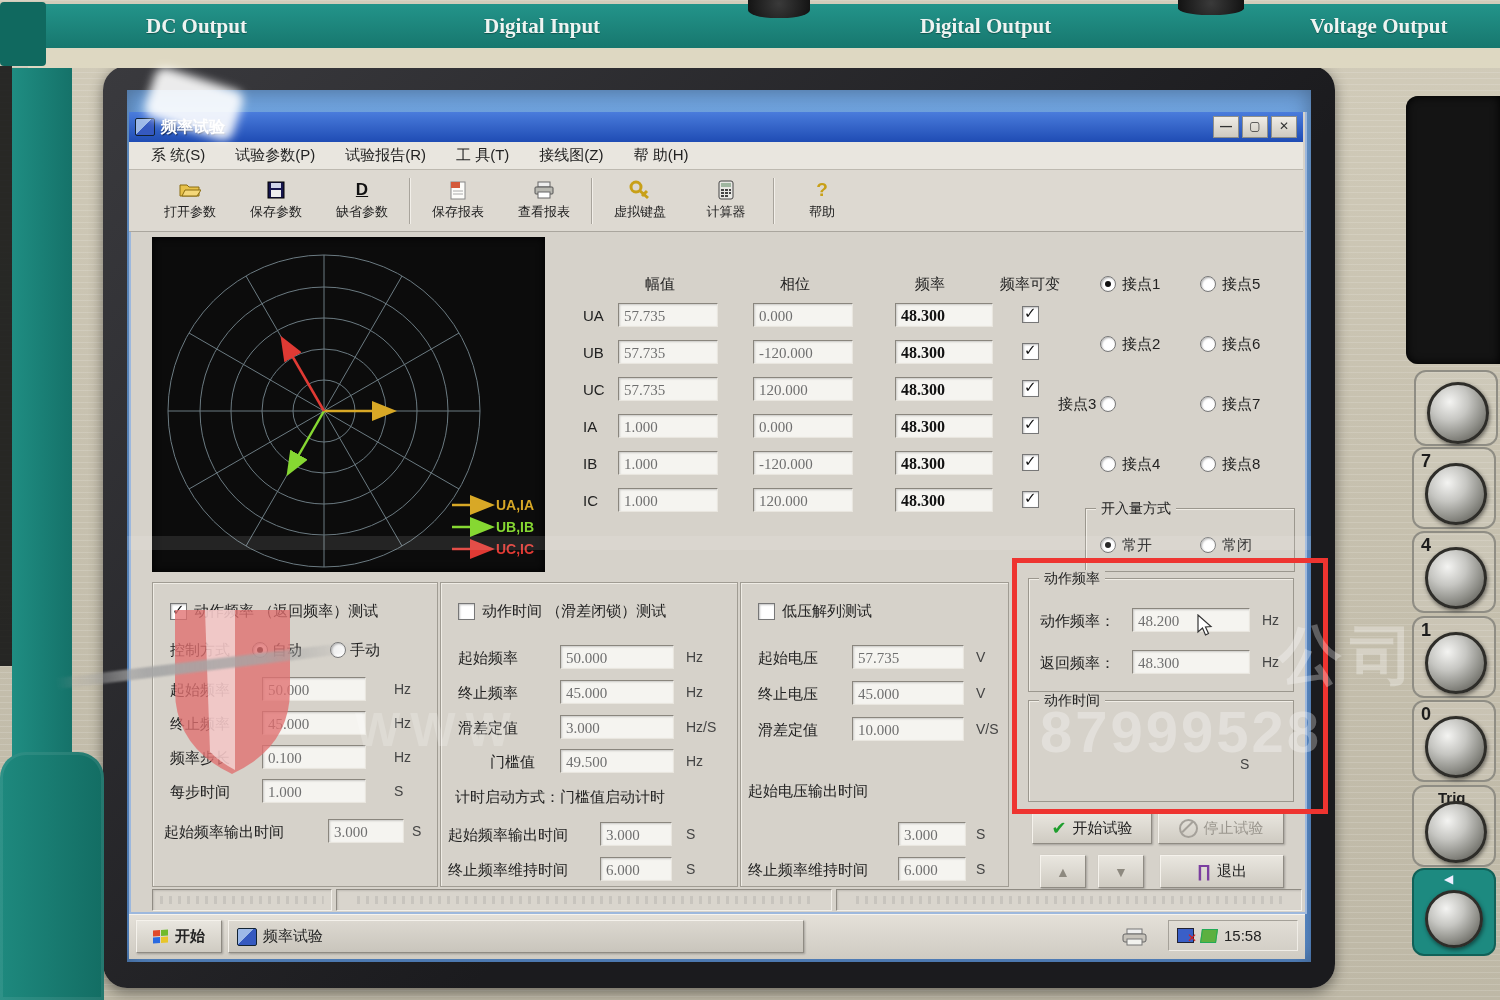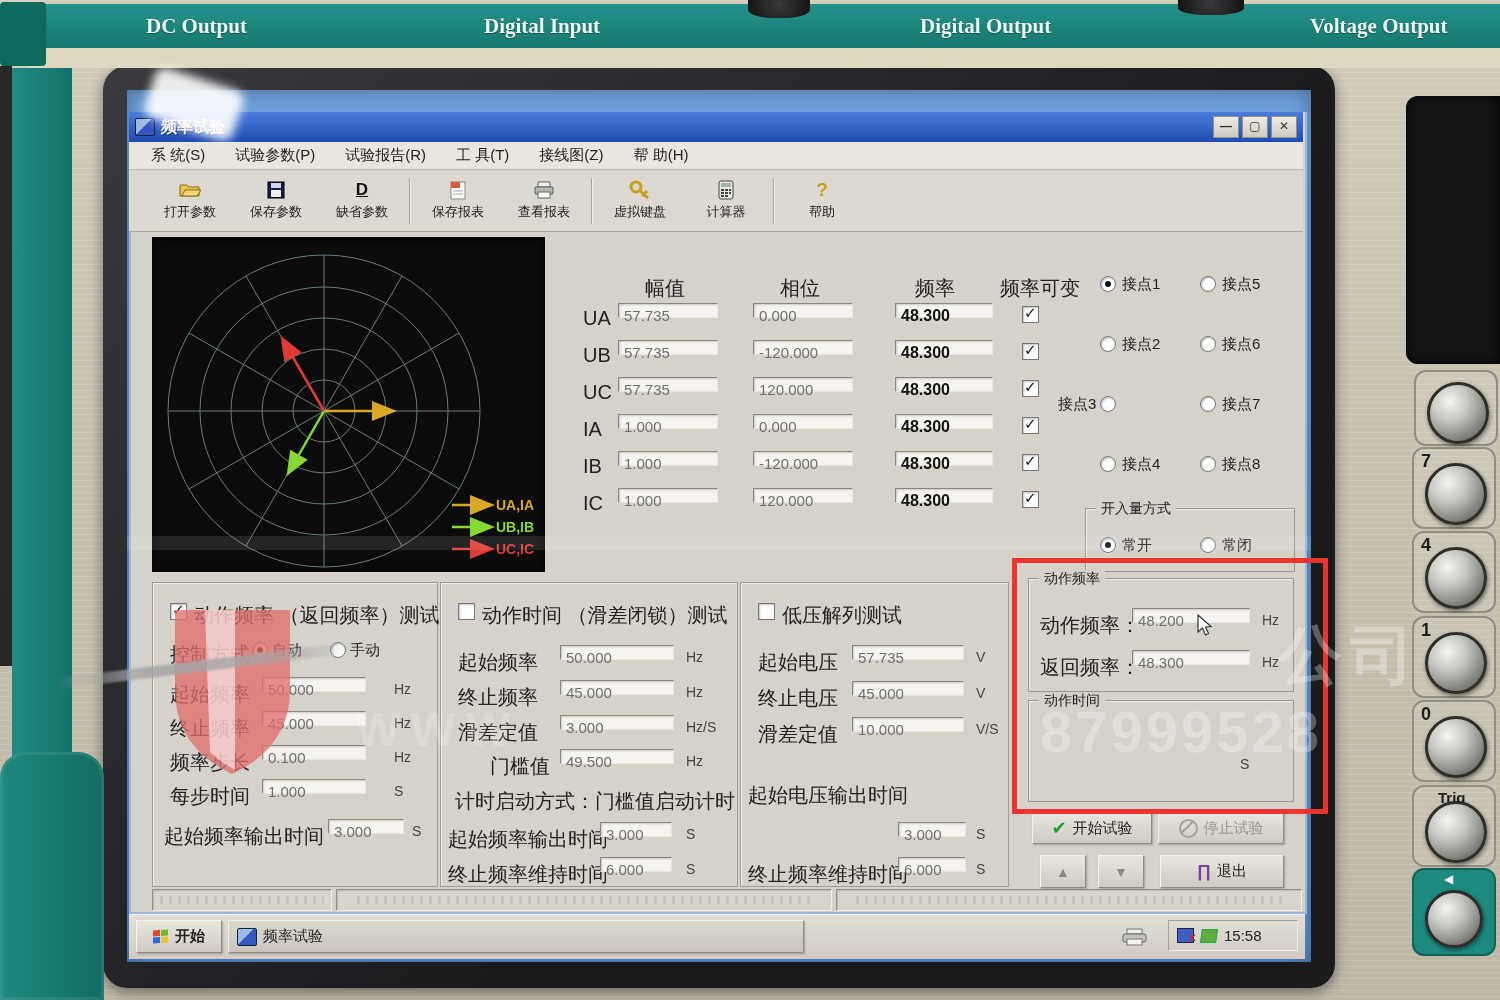--- a/index.html
+++ b/index.html
@@ -30,23 +30,23 @@
   .menubar{left:129px;top:142px;width:1174px;height:28px;background:#e9e6df;border-bottom:1px solid #bdb9b0;z-index:4;display:flex;align-items:center;gap:30px;padding-left:22px;box-sizing:border-box;}
   .menu-item{font-size:15px;color:#222;}
   .toolbar{left:129px;top:170px;width:1174px;height:62px;background:#ddd9d1;border-bottom:1px solid #aaa69e;z-index:4;display:flex;align-items:center;padding-left:18px;box-sizing:border-box;}
   .tbtn{width:86px;height:54px;display:flex;flex-direction:column;align-items:center;justify-content:center;gap:3px;}
   .tbtn .lbl{font-size:13px;color:#222;}
   .tsep{width:1px;height:46px;background:#a8a49c;border-right:1px solid #f2efe9;margin:0 4px;}
   .ticon{width:22px;height:20px;display:flex;align-items:center;justify-content:center;font-weight:bold;}
   
   .gtitle{position:absolute;top:-9px;left:10px;background:#d6d2ca;padding:0 5px;font-size:14px;color:#222;}
   .groupbox{border:1px solid #9b978e;box-shadow:inset 1px 1px 0 #f0ede6;z-index:5;}
-  .input{background:#f5f4f0;border:1px solid #8a867e;border-right-color:#e9e6df;border-bottom-color:#e9e6df;box-shadow:inset 1px 1px 2px rgba(0,0,0,.18);color:#6f6f6f;font-size:15px;line-height:24px;height:15px;padding-left:5px;box-sizing:border-box;z-index:6;}
+  .input{background:#f5f4f0;border:1px solid #8a867e;border-right-color:#e9e6df;border-bottom-color:#e9e6df;box-shadow:inset 1px 1px 2px rgba(0,0,0,.18);color:#6f6f6f;font-size:15px;line-height:24px;height:24px;padding-left:5px;box-sizing:border-box;z-index:6;font-family:Liberation Serif, serif;}
   .input.bold{color:#111;font-weight:bold;font-size:16px;}
-  .flabel{font-size:20px;color:#222;z-index:6;}
+  .flabel{font-size:15px;color:#222;z-index:6;}
   .unit{font-size:14px;color:#444;z-index:6;}
   .cb{width:15px;height:15px;background:#fff;border:1px solid #777;box-shadow:inset 1px 1px 2px rgba(0,0,0,.25);z-index:6;}
   .cb.checked::after{content:"✓";position:absolute;left:1px;top:-3px;font-size:15px;font-weight:bold;color:#111;}
   .radio{width:14px;height:14px;border-radius:50%;background:#fff;border:1px solid #777;box-shadow:inset 1px 1px 2px rgba(0,0,0,.3);z-index:6;}
   .radio.sel::after{content:"";position:absolute;left:4px;top:4px;width:6px;height:6px;border-radius:50%;background:#111;}
   .rlabel{font-size:15px;color:#222;z-index:6;text-align:right;}
   .panel{border:1px solid #a09c93;box-shadow:inset 1px 1px 0 #efece5;z-index:5;}
   
   .pushbtn{background:linear-gradient(180deg,#e9e6df,#cfcbc2);border:1px solid #8f8b83;border-top-color:#f5f2ec;border-left-color:#f5f2ec;box-shadow:1px 1px 2px rgba(0,0,0,.25);display:flex;align-items:center;justify-content:center;gap:6px;font-size:15px;color:#222;z-index:6;}
   .pushbtn.disabled{color:#9a968e;}

